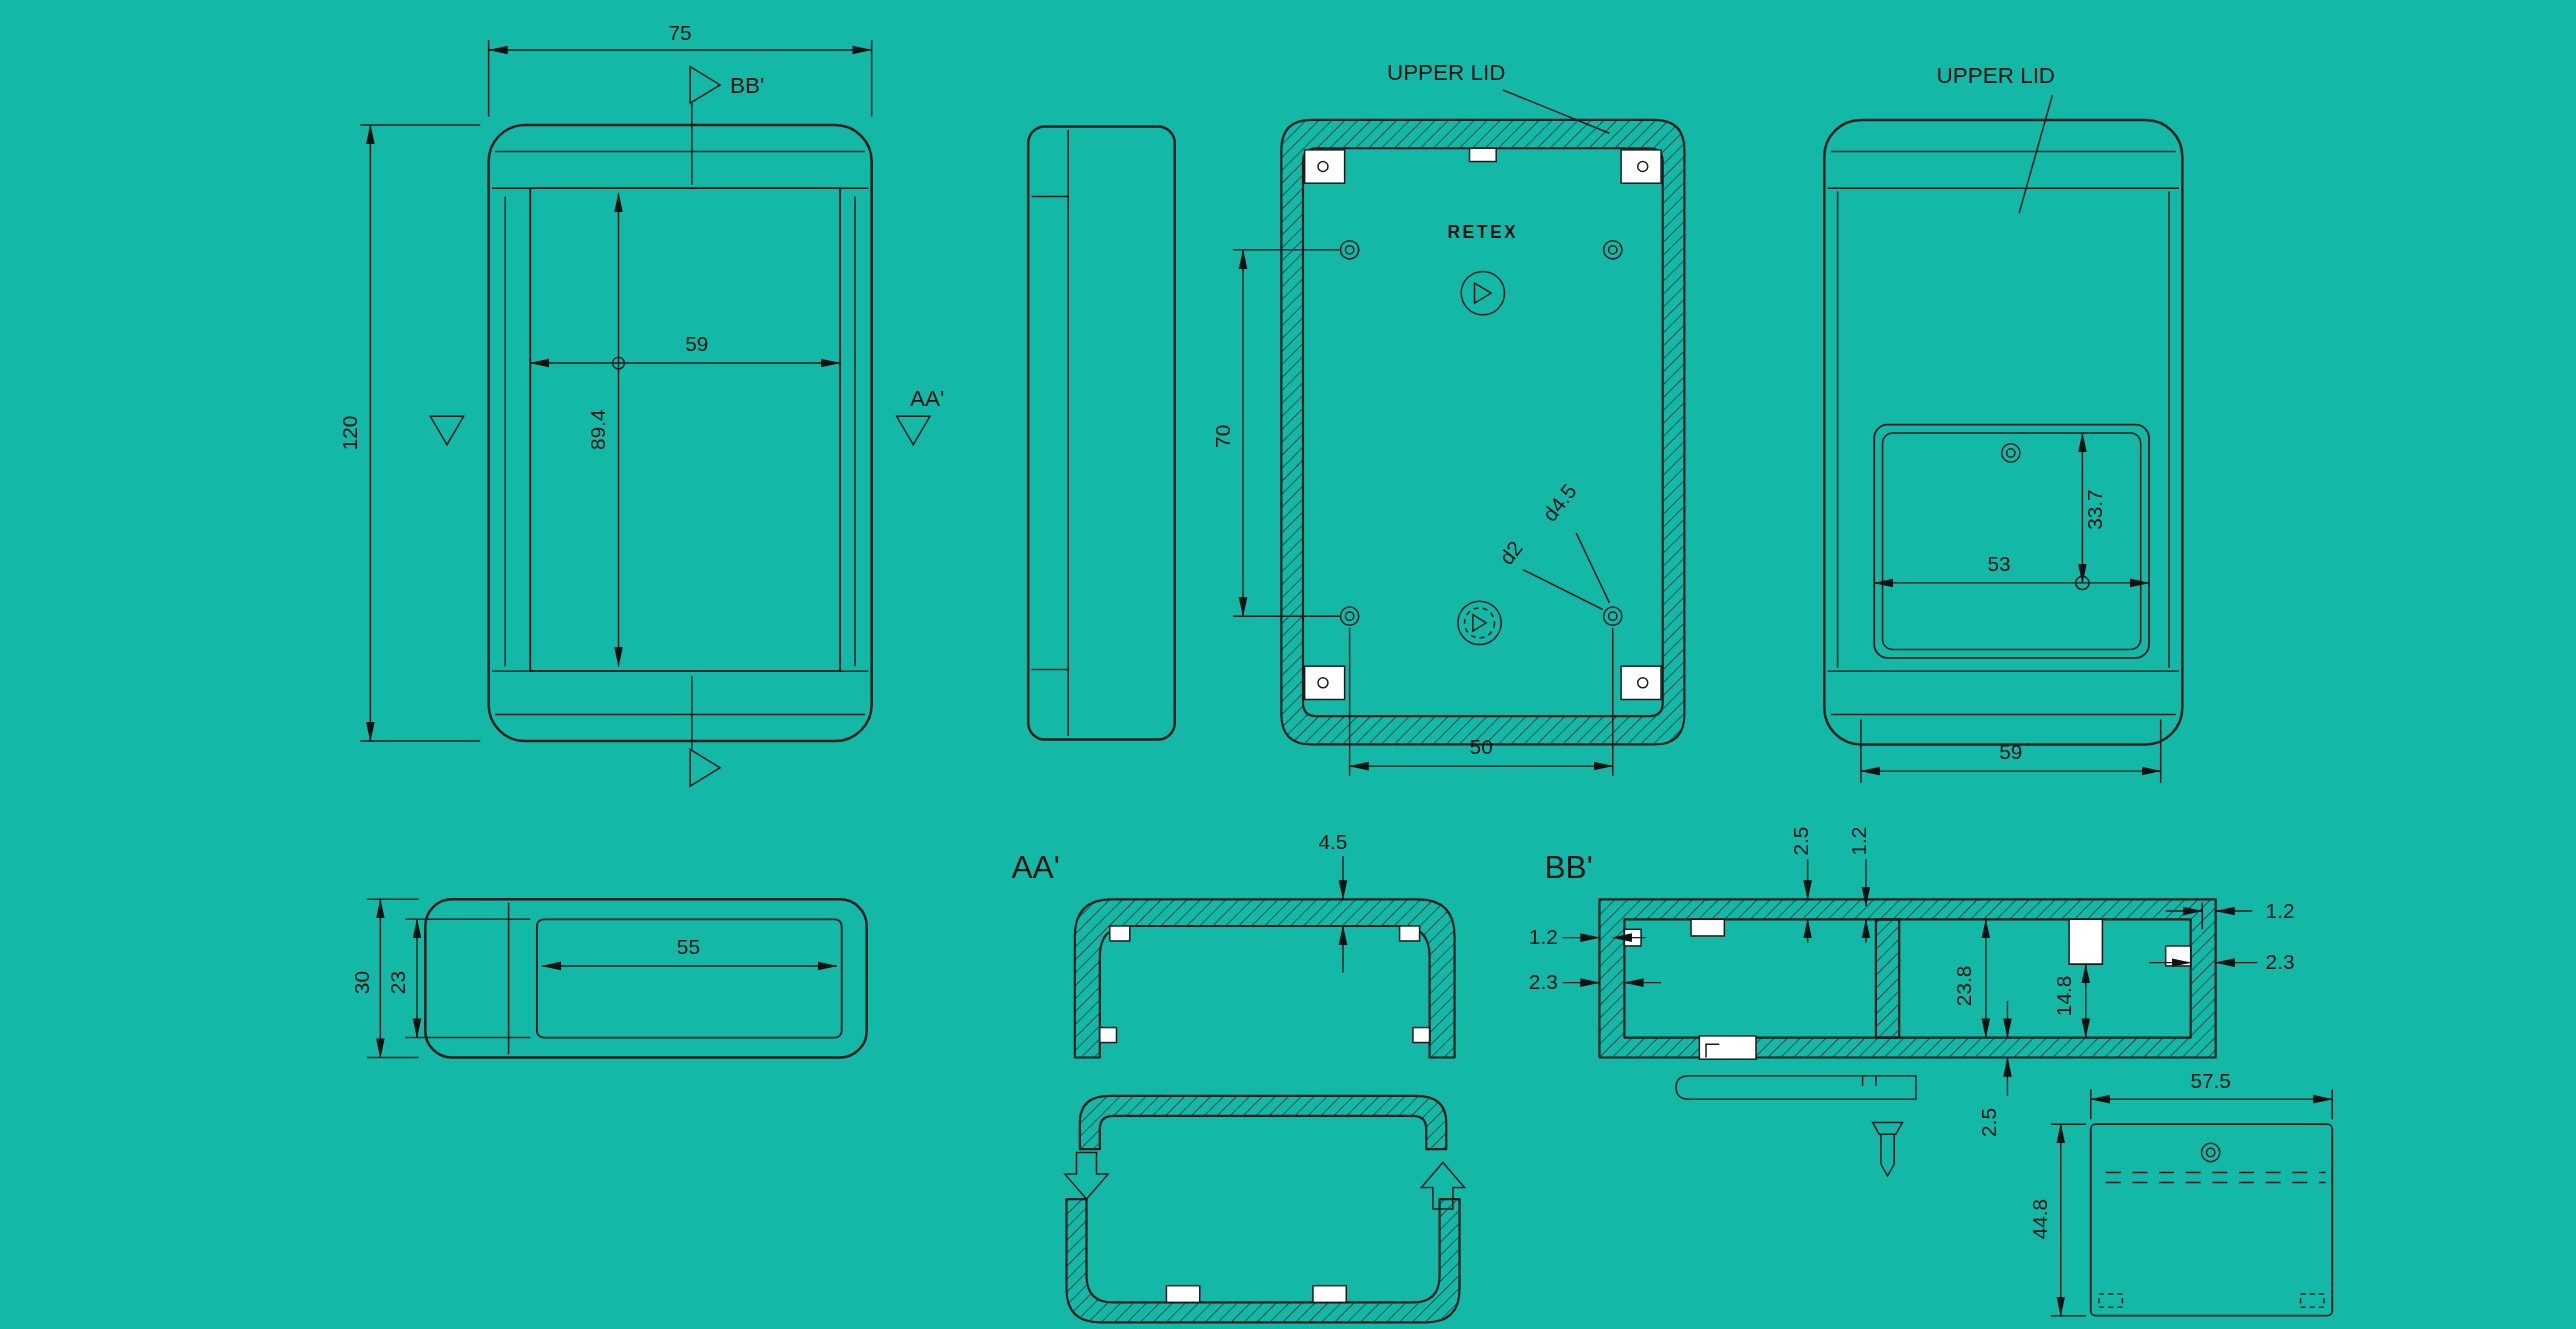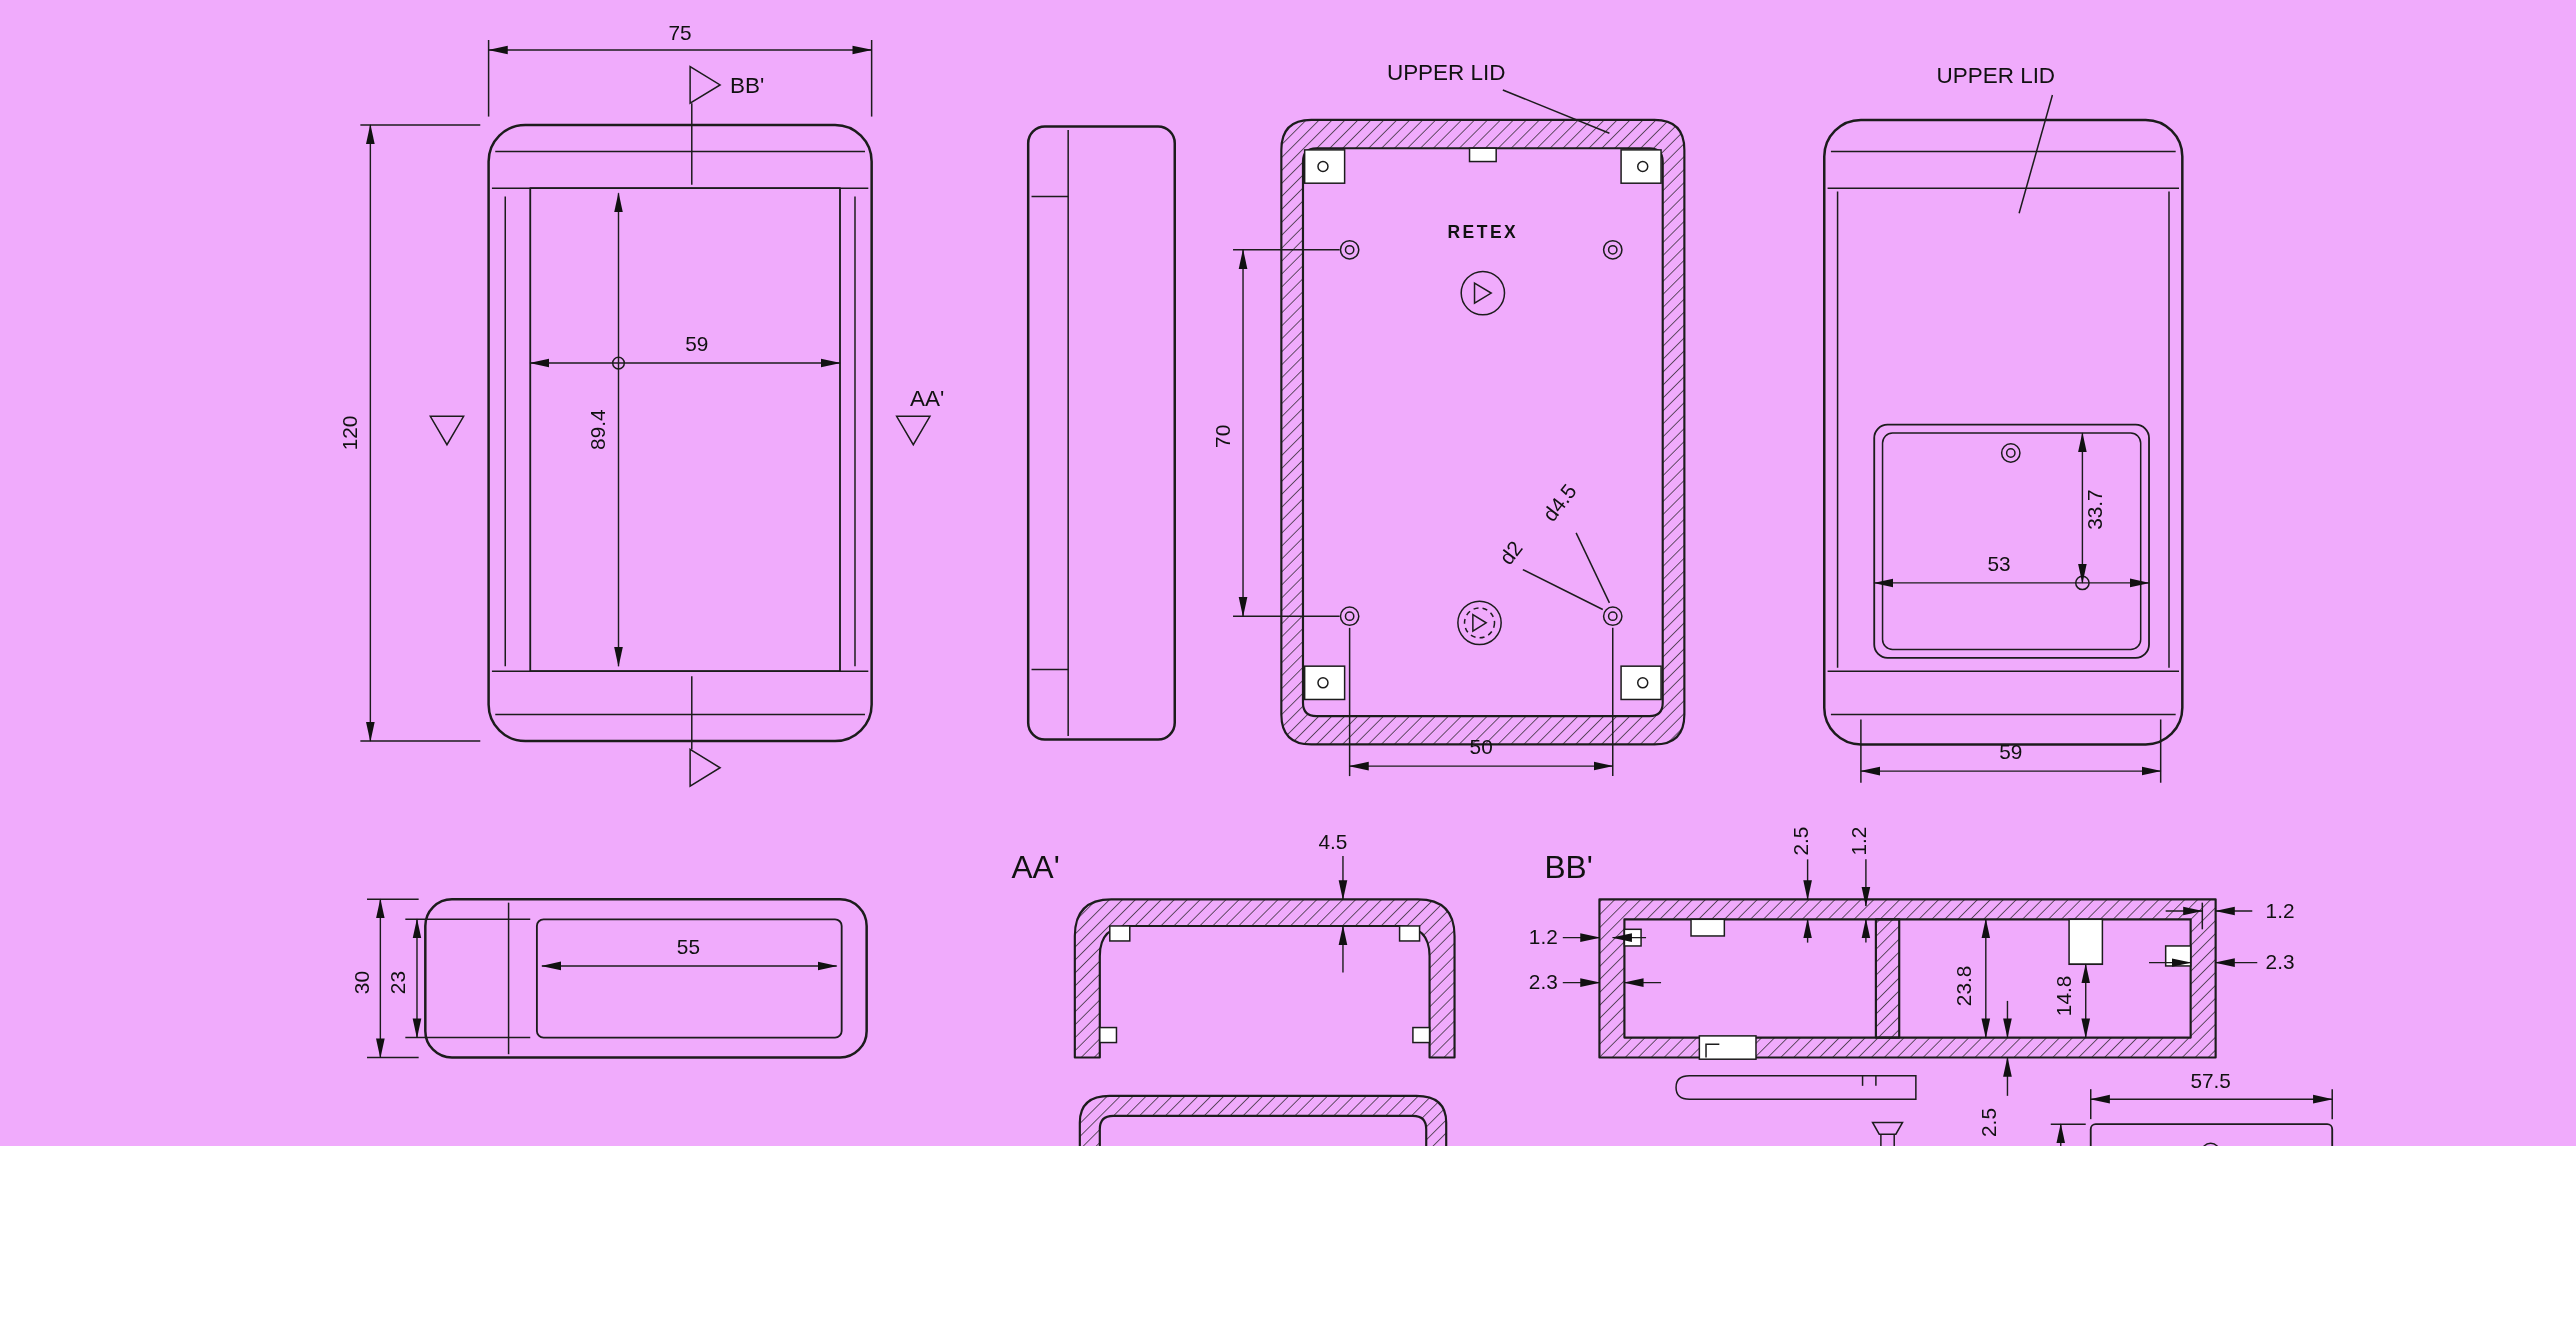--- a/index.html
+++ b/index.html
@@ -1,16 +1,16 @@
 <!DOCTYPE html>
 <html><head>
 <meta charset="utf-8">
 <style>
   html,body{margin:0;padding:0;background:#fff;}
-  .canvas{width:2576px;height:1146px;background:#f0abfc;overflow:hidden;}
+  .canvas{width:2576px;height:1329px;background:#14b8a6;overflow:hidden;}
   svg{display:block;}
   .ol{fill:none;stroke:#1c1c1c;stroke-width:1.5;stroke-linejoin:round;}
   .ol2{fill:none;stroke:#1c1c1c;stroke-width:1.1;stroke-linejoin:round;}
   .thin{fill:none;stroke:#1c1c1c;stroke-width:0.9;}
   .dim{fill:none;stroke:#1c1c1c;stroke-width:0.85;}
   .hatch{fill:url(#hatchp);stroke:#1c1c1c;stroke-width:1.3;stroke-linejoin:round;}
   .wfill{fill:#fff;stroke:#1c1c1c;stroke-width:0.9;}
   .dimtext{font:12.5px "Liberation Sans",sans-serif;fill:#111;}
   .labeltext{font:13.5px "Liberation Sans",sans-serif;fill:#111;}
   .sectitle{font:19px "Liberation Sans",sans-serif;fill:#111;}

